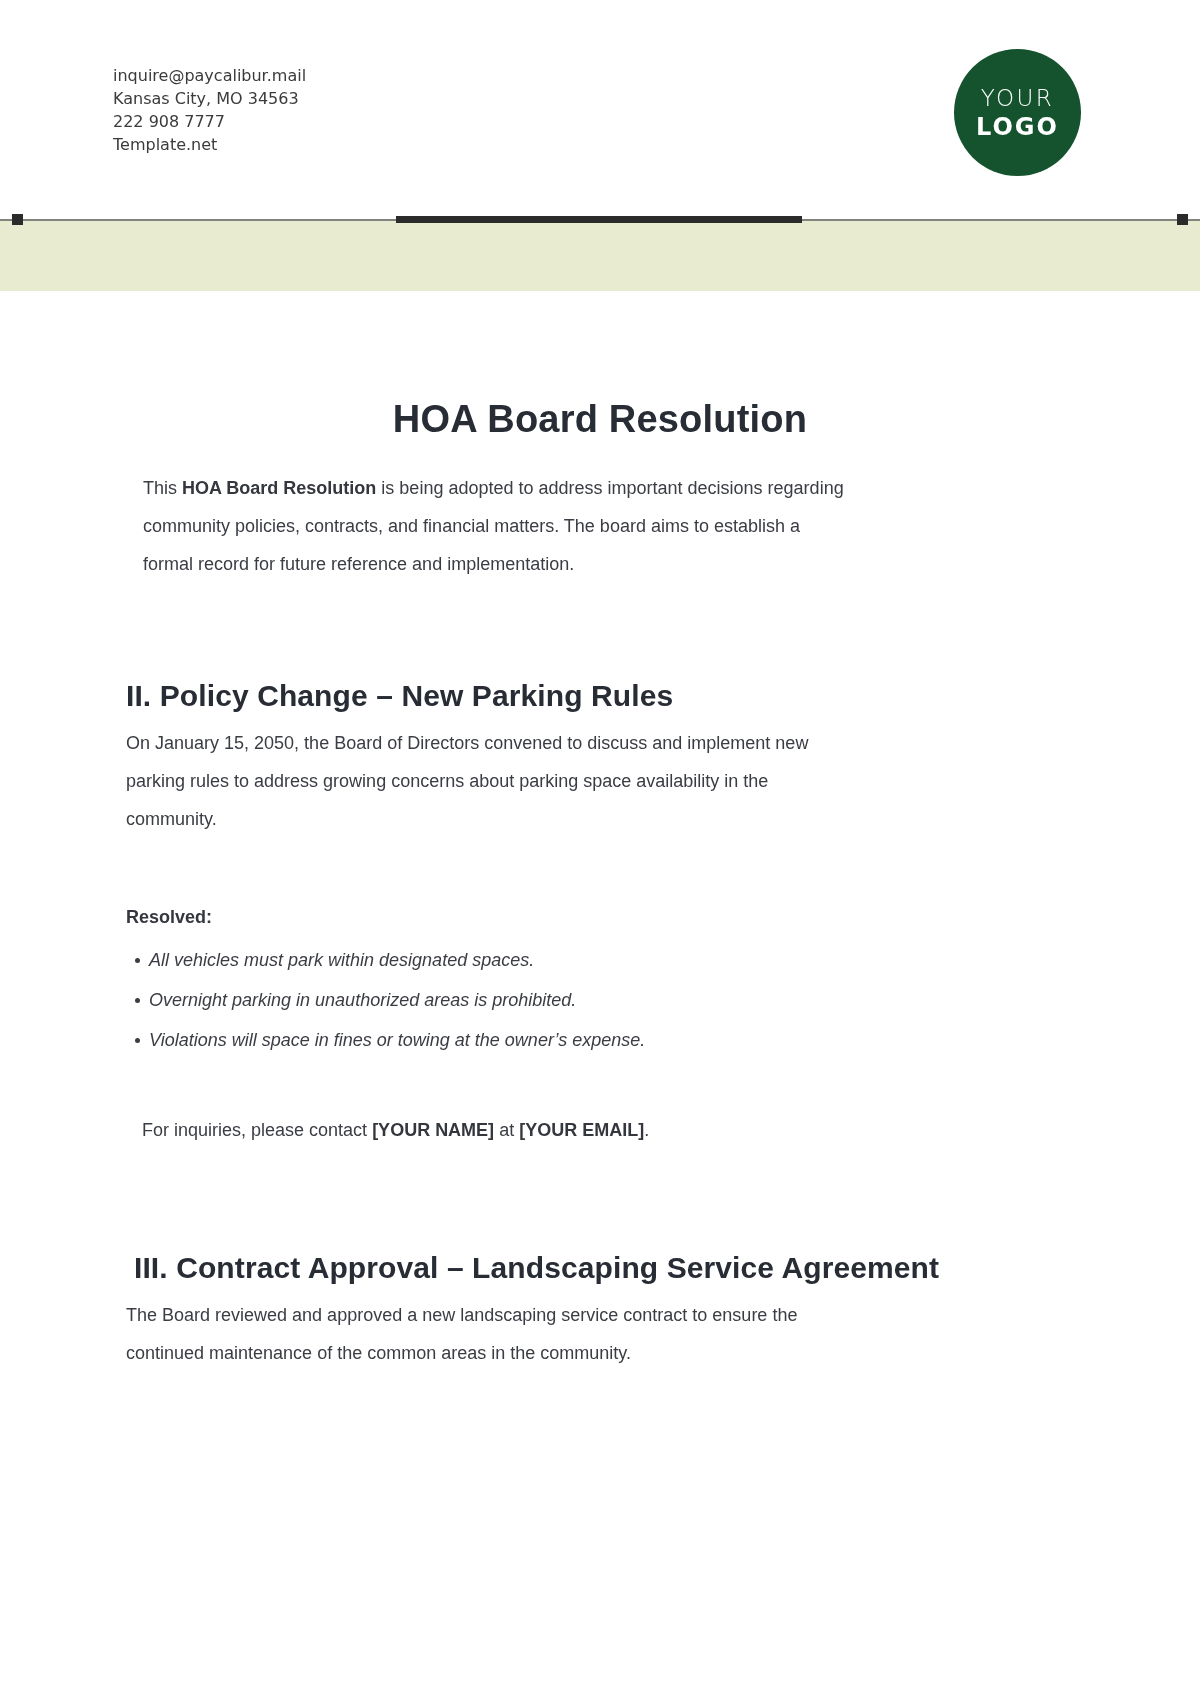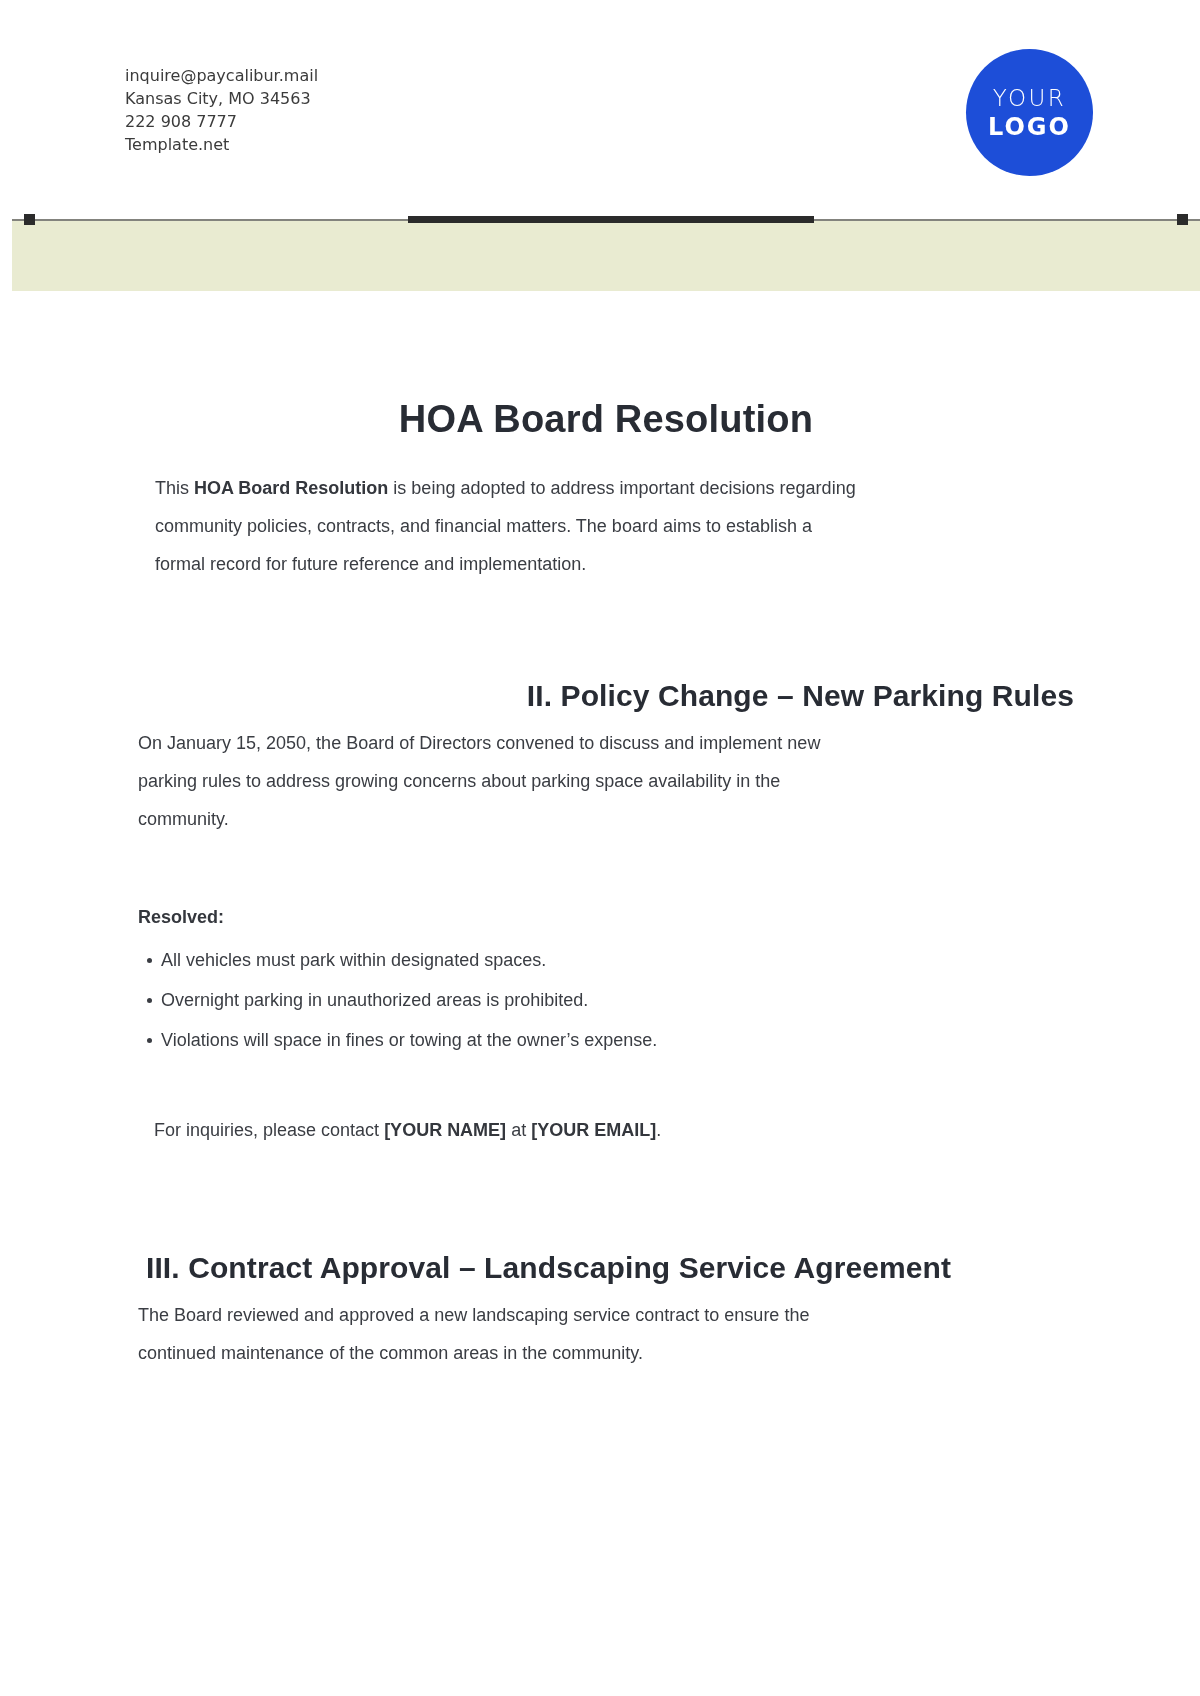--- a/index.html
+++ b/index.html
@@ -4,34 +4,33 @@
 <style>
   * { margin: 0; padding: 0; box-sizing: border-box; }
   html, body { background: #ffffff; }
   body { font-family: "Liberation Sans", sans-serif; }
   .page {
     position: relative;
     width: 1200px;
     height: 1676px;
     background: #ffffff;
     overflow: hidden;
-    padding-left: 12px;
   }
 
   
   .letterhead { position: relative; height: 219px; }
   .contact-block {
     position: absolute; left: 113px; top: 64px;
     font-family: "DejaVu Sans", sans-serif;
     font-size: 16px; line-height: 23px; color: #3b3b3b;
   }
   .logo-circle {
     position: absolute; left: 954px; top: 49px;
     width: 127px; height: 127px; border-radius: 50%;
-    background: #1d4ed8; color: #ffffff;
+    background: #14532d; color: #ffffff;
     display: flex; flex-direction: column; align-items: center; justify-content: center;
     font-family: "DejaVu Sans", sans-serif;
   }
   .logo-line1 { font-size: 23px; font-weight: 300; letter-spacing: 2.5px; }
   .logo-line2 { font-size: 24px; font-weight: 700; letter-spacing: 2px; margin-top: 2px; text-align: right; }
 
   
   .band {
     position: relative; height: 72px;
     background: #e9ebd1; border-top: 2px solid #83837d;
@@ -52,38 +51,38 @@
   .doc-title {
     margin: 108px 0 0 0;
     font-size: 38px; font-weight: 700; line-height: 40px;
     text-align: center; color: #282c34; letter-spacing: 0.2px;
   }
   .section-heading {
     font-size: 30px; font-weight: 700; line-height: 36px;
     color: #282c34; letter-spacing: 0.1px; white-space: nowrap;
   }
   .h-intro    { margin: 112px 0 0 0; }
-  .h-policy   { margin: 95px 0 0 0; text-align: right; }
+  .h-policy   { margin: 95px 0 0 0; }
   .h-contract { margin: 101px 0 0 8px; }
   .body-text {
     font-size: 18px; line-height: 38px; color: #3a3d43;
     white-space: pre-line;
   }
   .body-text strong { font-weight: 700; color: #34373d; }
   .p-intro    { margin: 30px 0 0 17px; }
   .p-policy   { margin: 10px 0 0 0; }
   .p-contract { margin: 10px 0 0 0; }
   .resolved-label {
     margin: 60px 0 0 0;
     font-size: 18px; font-weight: 700; line-height: 38px; color: #34373d;
   }
   .bullet-list { margin: 4px 0 0 0; list-style: none; }
   .bullet-list li {
     position: relative; padding-left: 23px;
-    font-size: 18px; line-height: 40px; color: #3a3d43;
+    font-size: 18px; line-height: 40px; color: #3a3d43; font-style: italic;
   }
   .bullet-list li::before {
     content: ""; position: absolute; left: 9px; top: 18px;
     width: 5px; height: 5px; border-radius: 50%; background: #3a3d43;
   }
   .inquiries-line { margin: 51px 0 0 16px; font-size: 18px; line-height: 38px; white-space: pre-line; }
 </style>
 </head>
 <body>
 

